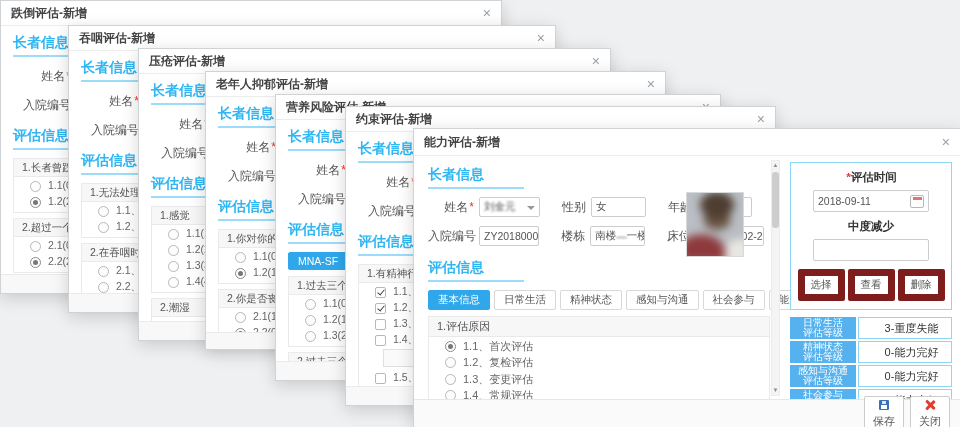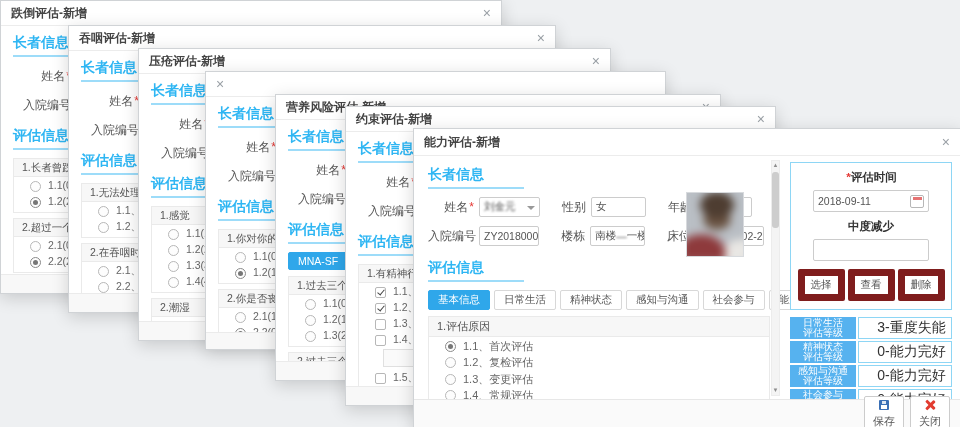--- a/index.html
+++ b/index.html
@@ -82,21 +82,21 @@
   .date-wrap{width:106px;height:20px;border:1px solid #ccc;border-radius:2px;margin:0 auto 7px;display:flex;align-items:center;justify-content:space-between;padding:0 4px;font-size:10.5px;color:#555;box-sizing:content-box;}
   .cal-icon{width:12px;height:11px;border:1px solid #b7b7b7;border-radius:2px;position:relative;background:#fff;flex:none;}
   .cal-icon::before{content:'';position:absolute;top:1.5px;left:1.5px;right:1.5px;height:2.5px;background:#e57373;}
   .file-input{width:114px;height:20px;border:1px solid #ccc;border-radius:2px;margin:0 auto 8px;}
   .ab-btns{display:flex;justify-content:center;gap:3px;}
   .mini-btn{font-size:10.5px;color:#555;border:7px solid #7f1d1d;background:#fff;padding:2px 6px;border-radius:2px;cursor:pointer;white-space:nowrap;}
 
   .grades{margin-top:7px;}
   .g-row{display:flex;gap:2px;margin-bottom:2px;height:22px;}
   .g-label{width:66px;background:#56b2ef;color:#fff;font-size:10px;line-height:10.5px;display:flex;flex-direction:column;justify-content:center;align-items:center;flex:none;}
-  .g-val{flex:1;border:1px solid #8ed6f5;background:#fff;color:#333;font-size:14px;display:flex;align-items:center;justify-content:center;white-space:nowrap;padding-left:13px;}
+  .g-val{flex:1;border:1px solid #8ed6f5;background:#fff;color:#333;font-size:11px;display:flex;align-items:center;justify-content:center;white-space:nowrap;padding-left:13px;}
   .g-label.red{background:#e8452e;color:#86180b;}
   .g-val.red{background:#fbe3e0;border-color:#f0a9a0;}
   .g-label.green{background:#2ed08c;color:#0b6e45;}
   .g-val.green{background:#ddf8eb;border-color:#8ce4bd;}
 
   #d7 .dlg-foot{height:28px;background:#fafafa;border-top:1px solid #e7e7e7;display:flex;align-items:center;justify-content:flex-end;gap:6px;padding:0 10px;}
   .foot-btn{display:flex;align-items:center;gap:4px;border:1px solid #ccc;background:#fff;border-radius:2px;font-size:11px;color:#555;padding:3px 8px;cursor:pointer;flex-direction:column;}
   .icon-save{width:10px;height:10px;background:#3a6fb5;position:relative;border-radius:1px;flex:none;}
   .icon-save::before{content:'';position:absolute;left:3px;top:1px;width:4px;height:3px;background:#dce6f2;}
   .icon-save::after{content:'';position:absolute;left:2px;bottom:1px;width:6px;height:4px;background:#fff;}
@@ -263,20 +263,21 @@
               <span class="opt-label">2.2(2分)、非常潮湿</span>
             </div>
           </div>
         </div>
     </div>
     <div class="dlg-foot"></div>
   </div>
 
   <div class="dlg" id="d4">
     <div class="dlg-head">
+      <span>老年人抑郁评估-新增</span>
       <span class="dlg-close">×</span>
     </div>
     <div class="dlg-body">
       <div class="sec-head">长者信息</div>
       <div class="field-row">
         <span class="f-label"><span>姓名</span><i class="req">*</i></span>
         <span class="f-input">
             <span class="blur">刘金元</span>
           </span>
       </div>

